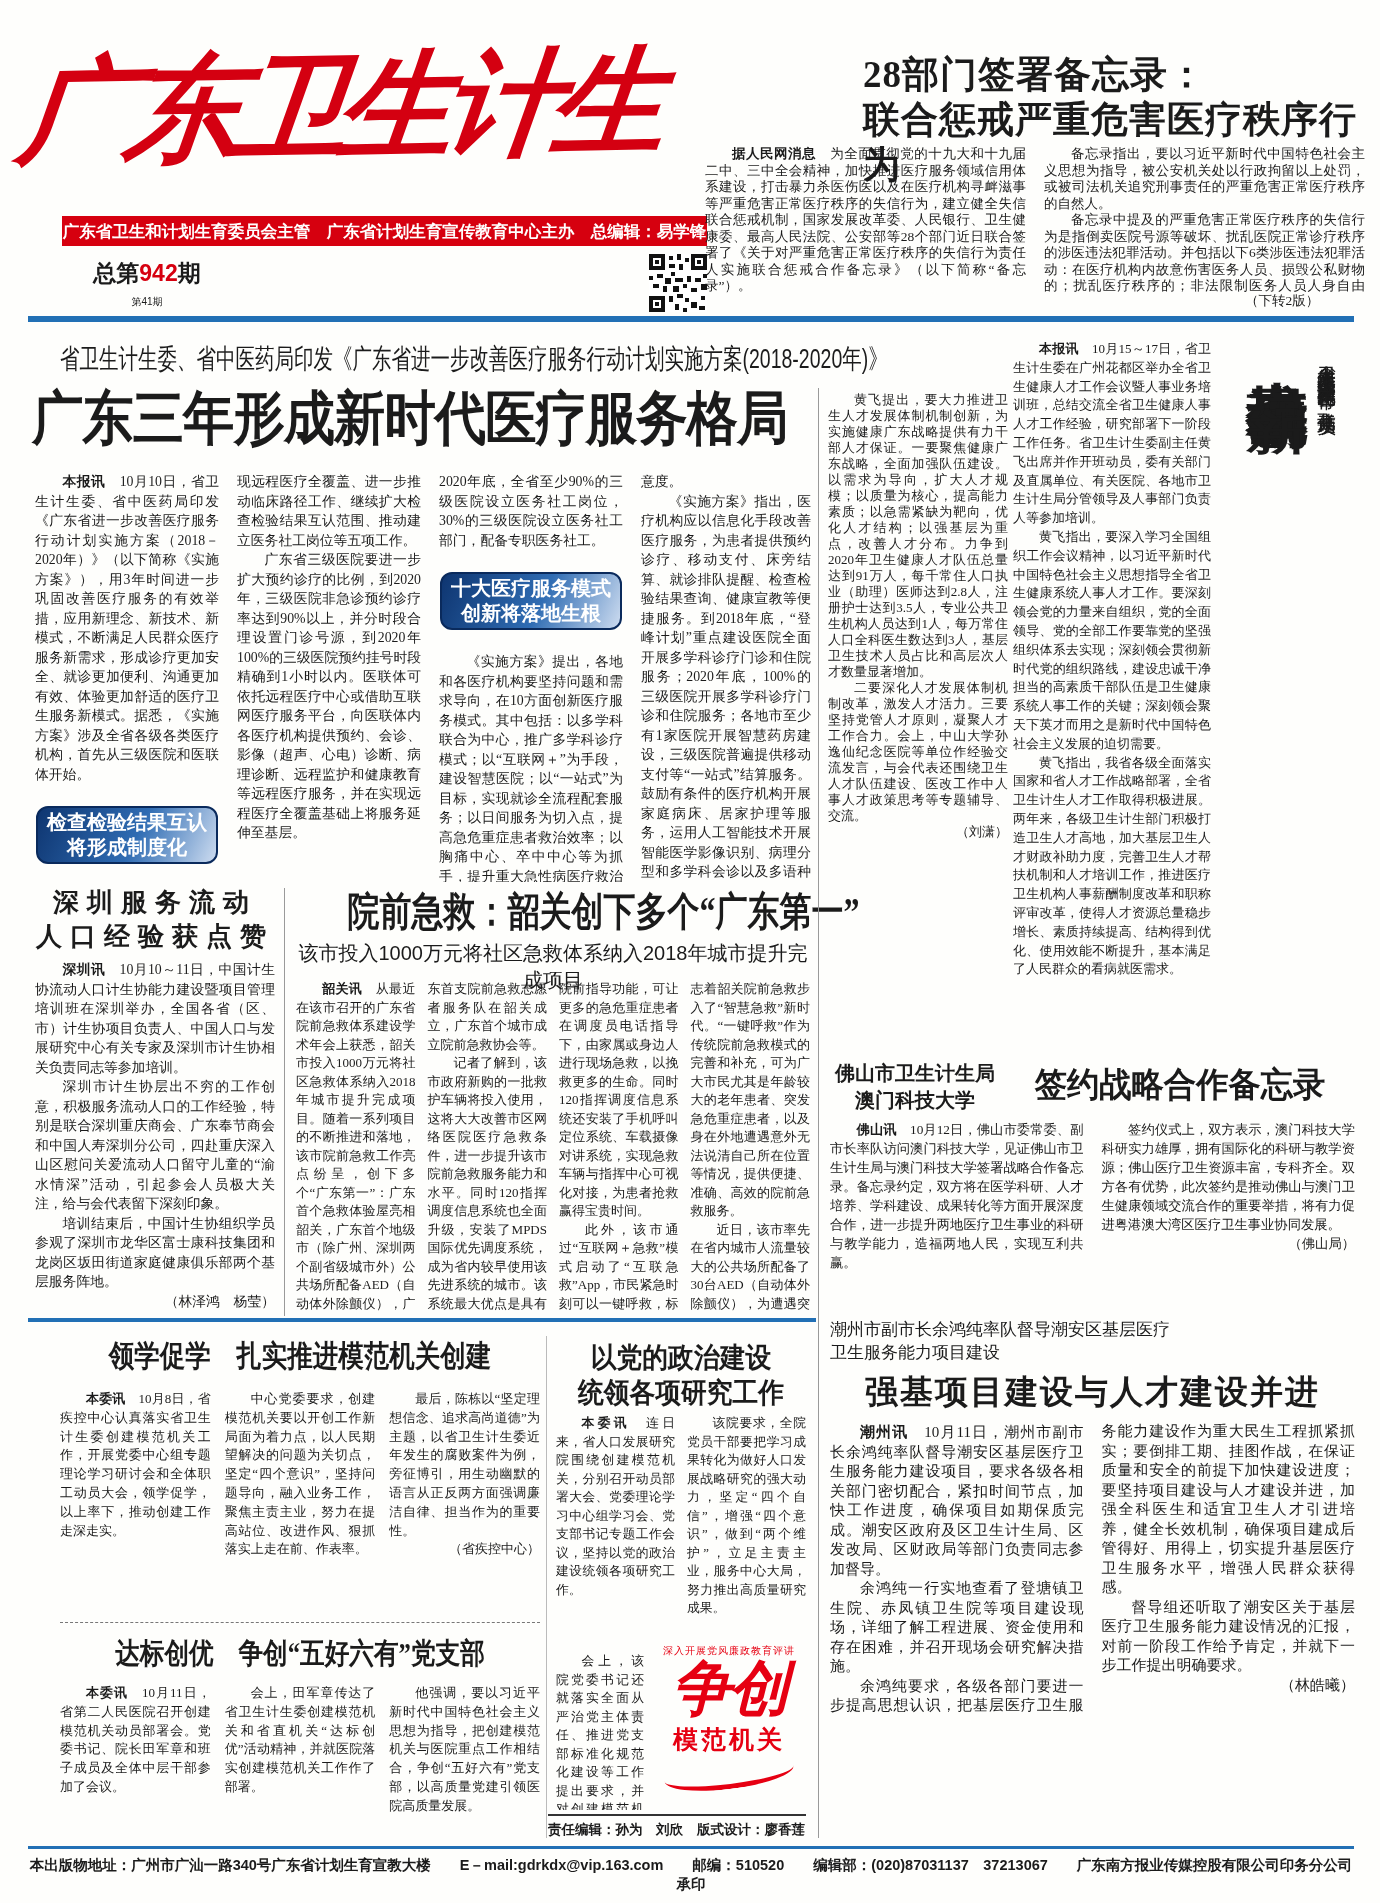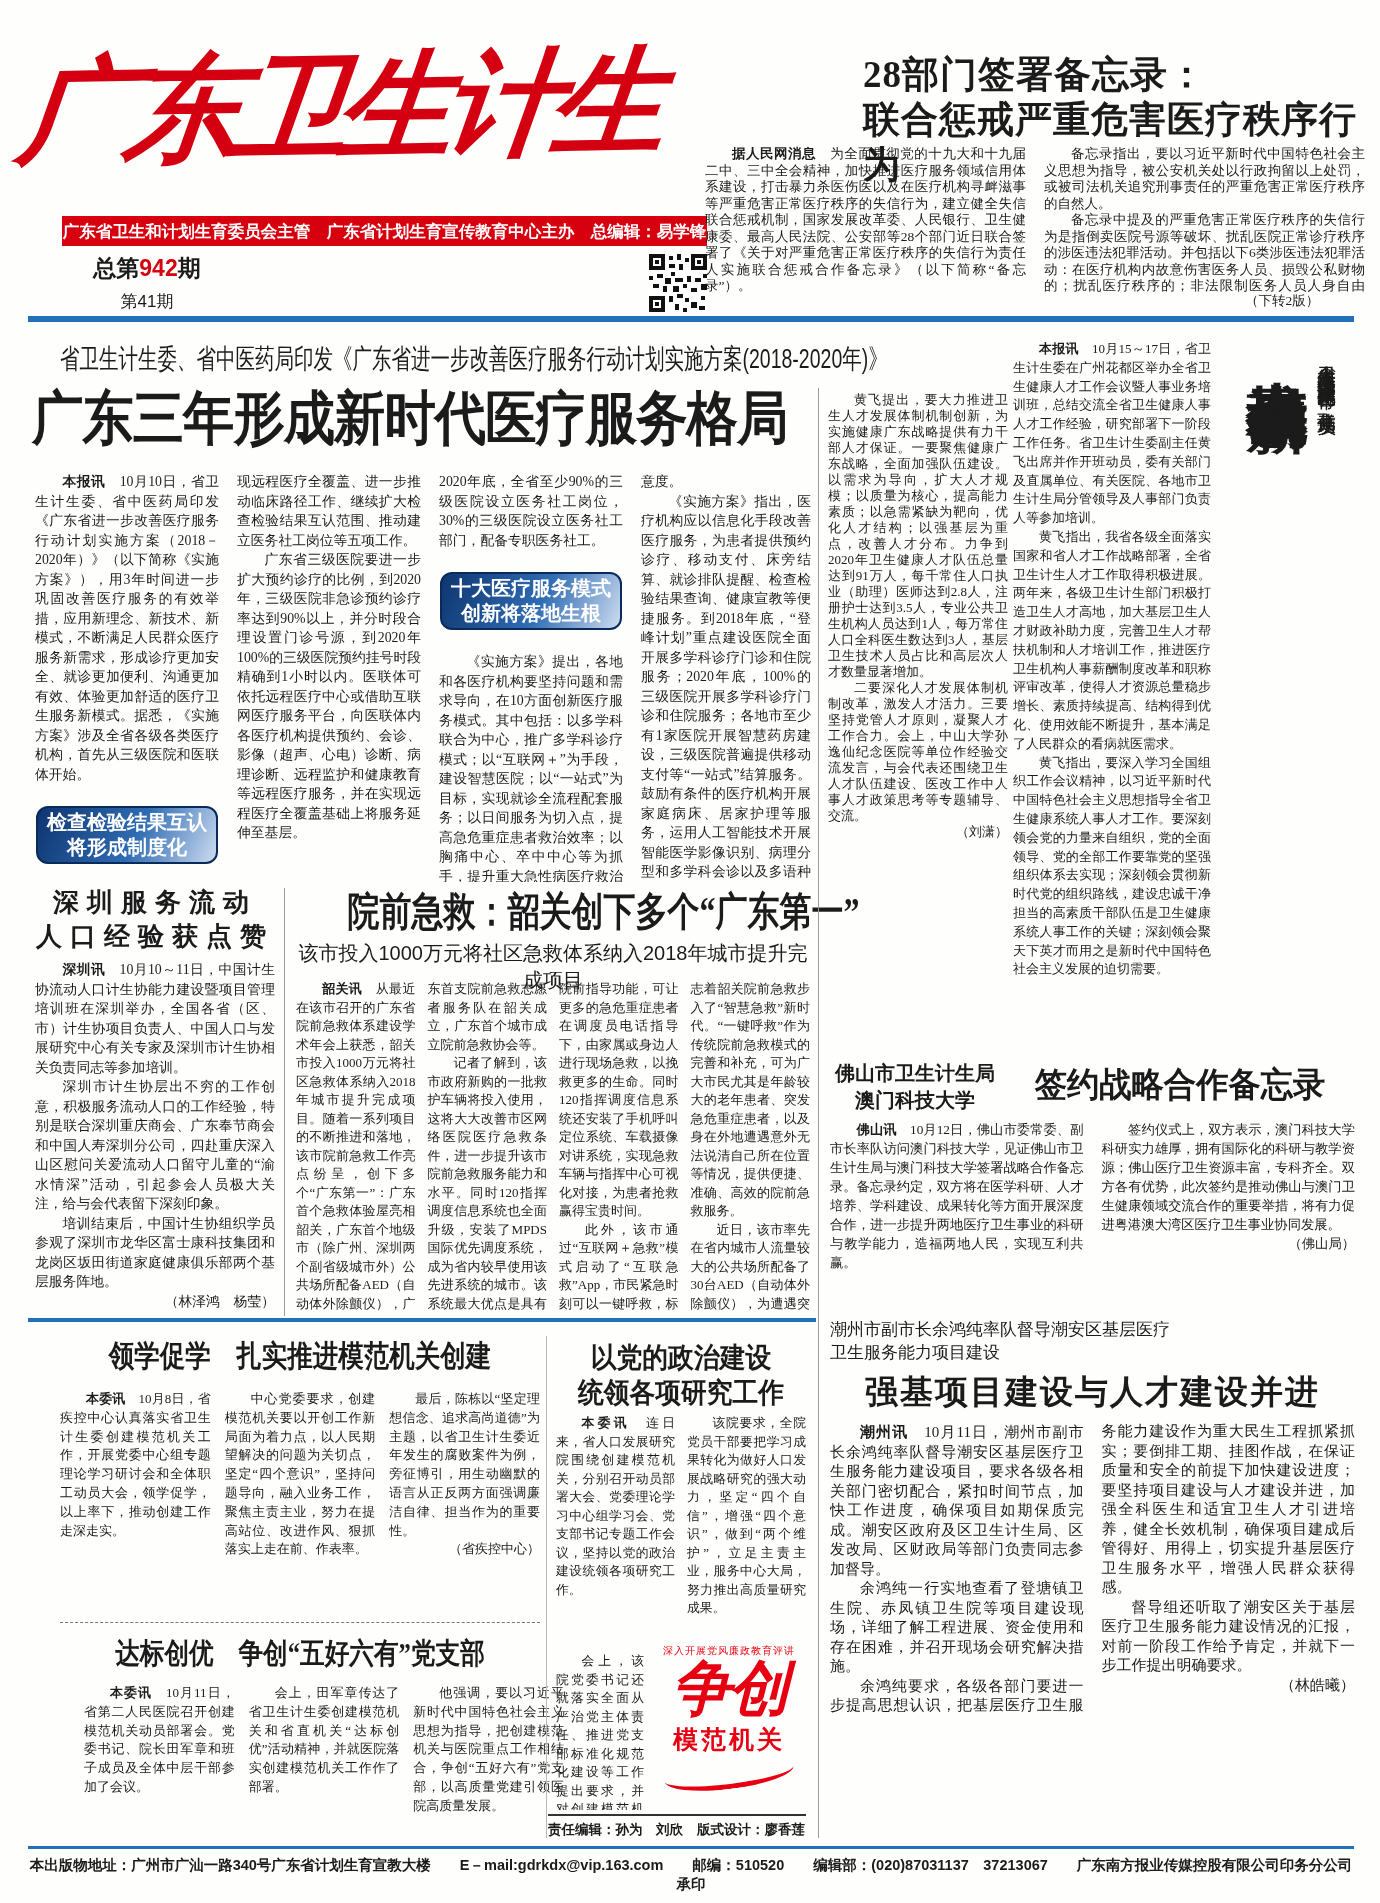--- a/index.html
+++ b/index.html
@@ -15,21 +15,21 @@
   .masthead{left:20px;top:12px;width:690px;height:200px;color:#d40011;font-style:italic;font-weight:bold;
             font-size:116px;letter-spacing:-10px;line-height:190px;transform:skewX(-7deg) rotate(-1deg);white-space:nowrap;}
   .redbar{left:62px;top:216px;width:645px;height:30px;background:#d6000f;color:#fff;font-weight:bold;
           font-size:16.5px;line-height:30px;text-align:center;}
   .dateline{left:62px;top:252px;width:645px;height:62px;display:flex;align-items:center;}
   .dblock{text-align:center;}
   .d1{font-weight:bold;font-size:20px;}
   .d2{font-size:15px;margin-top:6px;}
   .i1{font-weight:bold;font-size:23px;}
   .i1 .rednum{color:#d6000f;}
-  .i2{font-size:17px;margin-top:6px;}
+  .i2{font-size:10px;margin-top:6px;}
   .qr{margin-left:auto;}
   .ta-h{left:863px;top:52px;width:500px;font-weight:900;font-size:37px;line-height:1.22;letter-spacing:1px;}
   .ta-body{left:705px;top:146px;width:660px;height:158px;column-count:2;column-gap:18px;
            font-size:13.5px;line-height:16.5px;overflow:hidden;}
   .jump{left:1245px;top:292px;width:110px;font-size:13.5px;}
   .divider-top{left:28px;top:316px;width:1326px;height:6px;background:#2270b5;}
   
   .kicker{left:60px;top:341px;width:880px;height:36px;font-size:26px;white-space:nowrap;
           transform:scale(0.75,1.05);transform-origin:left top;font-family:"Liberation Sans","DejaVu Sans",sans-serif;}
   .main-h{left:32px;top:380px;width:790px;height:68px;font-weight:900;font-size:54px;white-space:nowrap;
@@ -72,21 +72,21 @@
            font-size:15px;line-height:19.5px;overflow:hidden;}
   
   .lx-h{left:60px;top:1336px;width:480px;text-align:center;font-weight:900;font-size:30px;white-space:nowrap;
         transform:scaleX(0.85);transform-origin:center top;}
   .lx-body{left:60px;top:1390px;width:480px;height:224px;column-count:3;column-gap:14px;
            font-size:13px;line-height:18.8px;overflow:hidden;}
   .dash{left:60px;top:1622px;width:480px;border-top:1px dashed #777;height:0;}
   .db-h{left:60px;top:1634px;width:480px;text-align:center;font-weight:900;font-size:29px;white-space:nowrap;
         transform:scaleX(0.85);transform-origin:center top;}
   .db-body{left:60px;top:1684px;width:480px;height:150px;column-count:3;column-gap:14px;
-           font-size:13px;line-height:18.8px;overflow:hidden;margin-left:24px;}
+           font-size:13px;line-height:18.8px;overflow:hidden;}
   .yd-h{left:556px;top:1340px;width:250px;text-align:center;font-weight:900;font-size:28px;line-height:1.25;
         transform:scaleX(0.92);transform-origin:center top;}
   .yd-body{left:556px;top:1414px;width:250px;height:232px;column-count:2;column-gap:12px;
            font-size:12.8px;line-height:18.5px;overflow:hidden;}
   .yd-mini{left:556px;top:1652px;width:88px;height:158px;font-size:12.8px;line-height:18.5px;overflow:hidden;}
   .banner{left:652px;top:1644px;width:154px;height:166px;text-align:center;color:#e60012;overflow:hidden;}
   .banner-top{font-size:10px;letter-spacing:1px;font-family:"Liberation Sans","DejaVu Sans",sans-serif;}
   .banner-main{font-size:60px;font-weight:900;font-style:italic;line-height:1.05;letter-spacing:-2px;}
   .banner-sub{font-size:25px;font-weight:900;letter-spacing:3px;margin-top:2px;}
   .banner-swoosh{width:130px;height:26px;margin:2px auto 0;border-bottom:5px solid #e60012;
@@ -211,22 +211,22 @@
     <p class="p">近日，该市率先在省内城市人流量较大的公共场所配备了30台AED（自动体外除颤仪），为遭遇突发心脏呼吸骤停的患者提供了应急安全保障。</p>
 
   </div>
 
   <div class="abs divider-mid"></div>
 
   <div class="abs vrule" style="left:818px;top:388px;height:1450px;"></div>
 
   <div class="abs talent-colB just">
     <p class="p"><b class="tag">本报讯　</b><span>10月15～17日，省卫生计生委在广州花都区举办全省卫生健康人才工作会议暨人事业务培训班，总结交流全省卫生健康人事人才工作经验，研究部署下一阶段工作任务。省卫生计生委副主任黄飞出席并作开班动员，委有关部门及直属单位、有关医院、各地市卫生计生局分管领导及人事部门负责人等参加培训。</span></p>
+    <p class="p">黄飞指出，要深入学习全国组织工作会议精神，以习近平新时代中国特色社会主义思想指导全省卫生健康系统人事人才工作。要深刻领会党的力量来自组织，党的全面领导、党的全部工作要靠党的坚强组织体系去实现；深刻领会贯彻新时代党的组织路线，建设忠诚干净担当的高素质干部队伍是卫生健康系统人事工作的关键；深刻领会聚天下英才而用之是新时代中国特色社会主义发展的迫切需要。</p>
     <p class="p">黄飞指出，我省各级全面落实国家和省人才工作战略部署，全省卫生计生人才工作取得积极进展。两年来，各级卫生计生部门积极打造卫生人才高地，加大基层卫生人才财政补助力度，完善卫生人才帮扶机制和人才培训工作，推进医疗卫生机构人事薪酬制度改革和职称评审改革，使得人才资源总量稳步增长、素质持续提高、结构得到优化、使用效能不断提升，基本满足了人民群众的看病就医需求。</p>
-    <p class="p">黄飞指出，要深入学习全国组织工作会议精神，以习近平新时代中国特色社会主义思想指导全省卫生健康系统人事人才工作。要深刻领会党的力量来自组织，党的全面领导、党的全部工作要靠党的坚强组织体系去实现；深刻领会贯彻新时代党的组织路线，建设忠诚干净担当的高素质干部队伍是卫生健康系统人事工作的关键；深刻领会聚天下英才而用之是新时代中国特色社会主义发展的迫切需要。</p>
   </div>
   <div class="abs talent-colA just">
     <p class="p">黄飞提出，要大力推进卫生人才发展体制机制创新，为实施健康广东战略提供有力干部人才保证。一要聚焦健康广东战略，全面加强队伍建设。以需求为导向，扩大人才规模；以质量为核心，提高能力素质；以急需紧缺为靶向，优化人才结构；以强基层为重点，改善人才分布。力争到2020年卫生健康人才队伍总量达到91万人，每千常住人口执业（助理）医师达到2.8人，注册护士达到3.5人，专业公共卫生机构人员达到1人，每万常住人口全科医生数达到3人，基层卫生技术人员占比和高层次人才数量显著增加。</p>
     <p class="p">二要深化人才发展体制机制改革，激发人才活力。三要坚持党管人才原则，凝聚人才工作合力。会上，中山大学孙逸仙纪念医院等单位作经验交流发言，与会代表还围绕卫生人才队伍建设、医改工作中人事人才政策思考等专题辅导、交流。</p>
     <p class="p byline">（刘潇）</p>
   </div>
   <div class="abs talent-vh">大力推进卫生人才发展体制机制创新</div>
   <div class="abs talent-vs">全省卫生健康人才工作会议暨人事业务培训班在广州花都区举行，黄飞作开班动员</div>
 
   <div class="abs fs-k">

